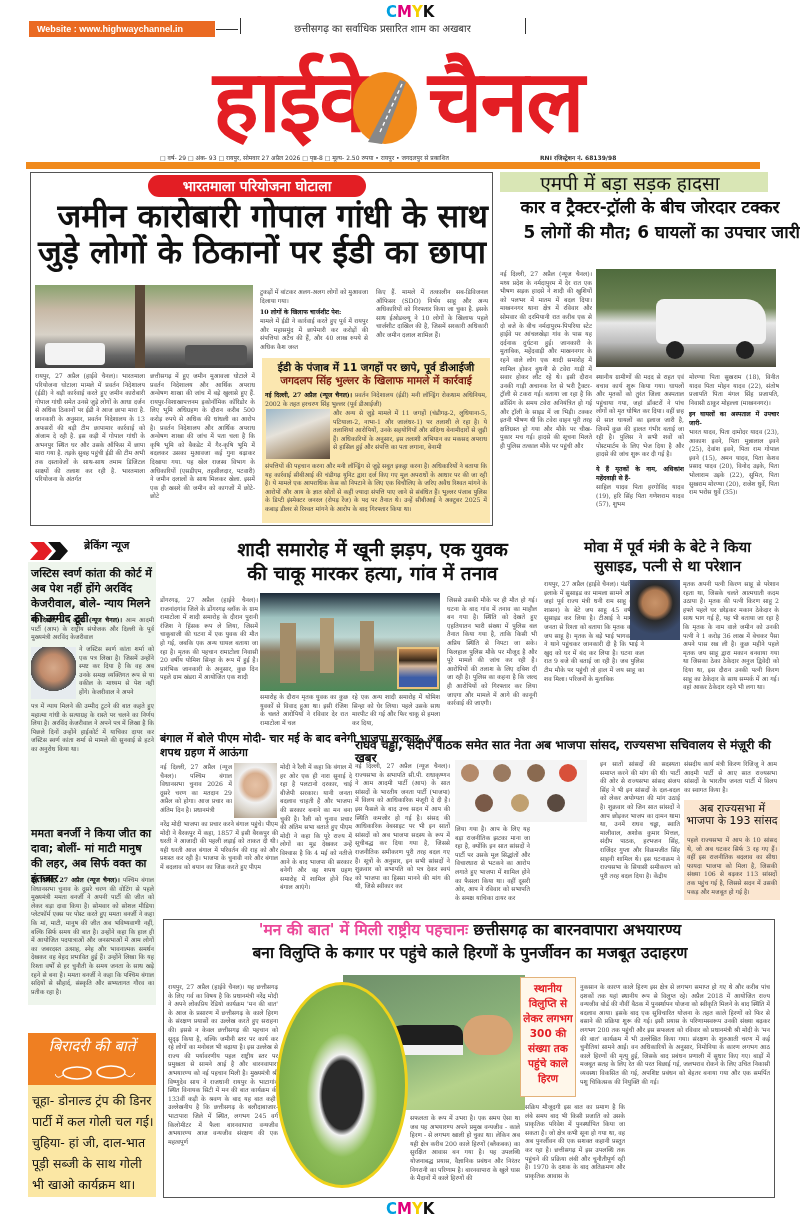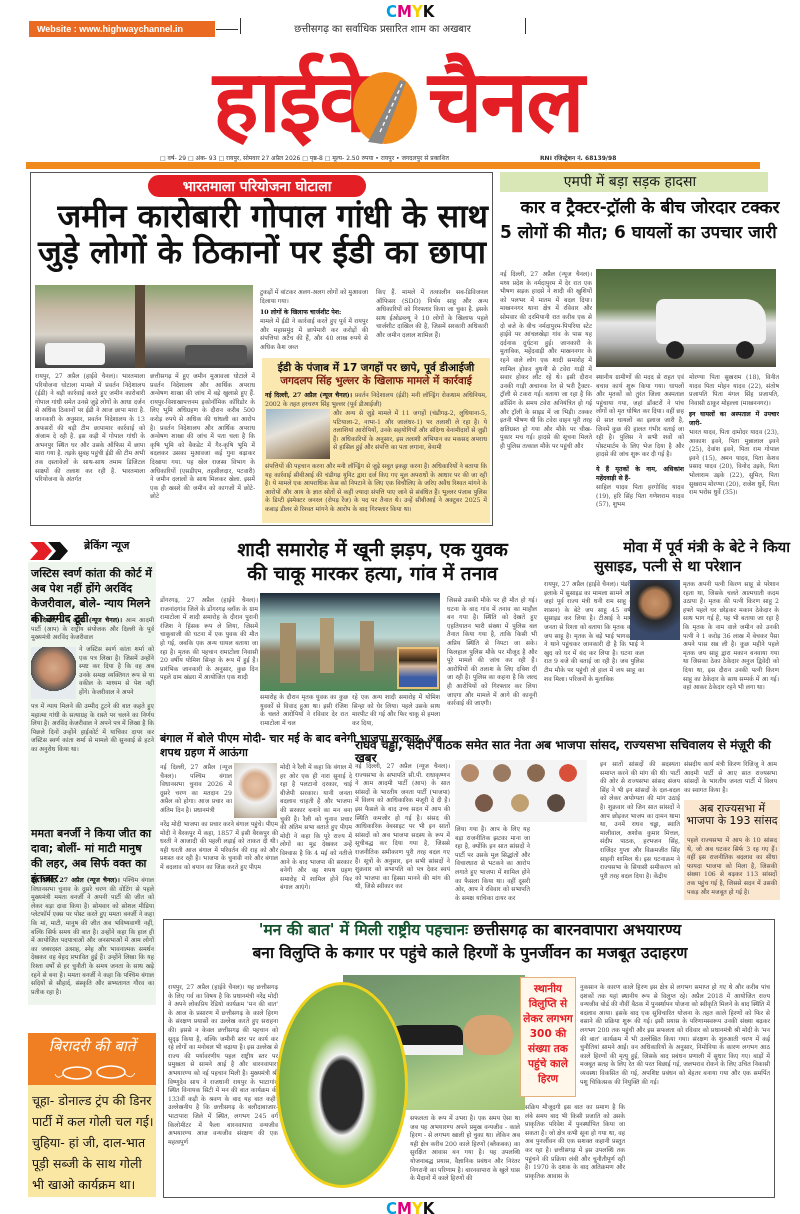--- a/index.html
+++ b/index.html
@@ -56,31 +56,31 @@
   <div style="position:absolute;left:100px;top:0;width:10px;height:83px;background:#5b4a3a"></div>
 </div>
 <div class="abs col" style="left:35px;top:372px;width:110px;height:145px">रायपुर, 27 अप्रैल (हाईवे चैनल)। भारतमाला परियोजना घोटाला मामले में प्रवर्तन निदेशालय (ईडी) ने बड़ी कार्रवाई करते हुए जमीन कारोबारी गोपाल गांधी समेत उनसे जुड़े लोगों के आधा दर्जन से अधिक ठिकानों पर ईडी ने आज छापा मारा है. जानकारी के अनुसार, प्रवर्तन निदेशालय के 13 अफसरों की बड़ी टीम छापामार कार्रवाई को अंजाम दे रही है. इस कड़ी में गोपाल गांधी के अभनपुर स्थित घर और उसके ऑफिस में छापा मारा गया है. तड़के सुबह पहुंची ईडी की टीम अभी तक दस्तावेजों के साथ-साथ तमाम डिजिटल साक्ष्यों की तलाश कर रही है. भारतमाला परियोजना के अंतर्गत</div>
 <div class="abs col" style="left:150px;top:372px;width:105px;height:145px">छत्तीसगढ़ में हुए जमीन मुआवजा घोटाले में प्रवर्तन निदेशालय और आर्थिक अपराध अन्वेषण शाखा की जांच में बड़े खुलासे हुए हैं. रायपुर-विशाखापत्तनम इकोनॉमिक कॉरिडोर के लिए भूमि अधिग्रहण के दौरान करीब 500 करोड़ रुपये से अधिक की धांधली का आरोप है। प्रवर्तन निदेशालय और आर्थिक अपराध अन्वेषण शाखा की जांच में पता चला है कि कृषि भूमि को बैकडेट में गैर-कृषि भूमि में बदलकर उसका मुआवजा कई गुना बढ़ाकर दिखाया गया. यह खेल राजस्व विभाग के अधिकारियों (एसडीएम, तहसीलदार, पटवारी) ने जमीन दलालों के साथ मिलकर खेला. इसमें एक ही खसरे की जमीन को कागजों में छोटे-छोटे</div>
 <div class="abs col" style="left:260px;top:288px;width:108px;height:20px">टुकड़ों में बांटकर अलग-अलग लोगों को मुआवजा दिलाया गया।</div>
 <div class="abs col" style="left:260px;top:308px;width:108px;height:9px;font-weight:bold;color:#111;text-align:left">10 लोगों के खिलाफ चार्जशीट पेश:</div>
 <div class="abs col" style="left:260px;top:317px;width:108px;height:36px">मामले में ईडी ने कार्रवाई करते हुए पूर्व में रायपुर और महासमुंद में छापेमारी कर करोड़ों की संपत्तियां अटैच की हैं, और 40 लाख रुपये से अधिक कैश जब्त</div>
 <div class="abs col" style="left:376px;top:288px;width:112px;height:66px">किए हैं. मामले में तत्कालीन सब-डिविजनल ऑफिसर (SDO) निर्भय साहू और अन्य अधिकारियों को गिरफ्तार किया जा चुका है. इसके साथ ईओडब्ल्यू ने 10 लोगों के खिलाफ पहले चार्जशीट दाखिल की है, जिसमें सरकारी अधिकारी और जमीन दलाल शामिल हैं।</div>
 
 <div class="abs" style="left:262px;top:358px;width:228px;height:165px;background:#fbe7b0"></div>
-<div class="abs hd" style="left:264px;top:362px;width:224px;font-size:10.5px;text-align:center">ईडी के पंजाब में 17 जगहों पर छापे, पूर्व डीआईजी</div>
+<div class="abs hd" style="left:264px;top:362px;width:224px;font-size:10.5px;text-align:center">ईडी के पंजाब में 11 जगहों पर छापे, पूर्व डीआईजी</div>
 <div class="abs hd" style="left:264px;top:375px;width:224px;font-size:10.5px;text-align:center;color:#7a1b10">जगदलप सिंह भुल्लर के खिलाफ मामले में कार्रवाई</div>
 <div class="abs col" style="left:265px;top:391px;width:222px;height:17px"><b>नई दिल्ली, 27 अप्रैल (न्यूज चैनल)।</b> <span>प्रवर्तन निदेशालय (ईडी) मनी लॉन्ड्रिंग रोकथाम अधिनियम, 2002 के तहत हरचरण सिंह भुल्लर (पूर्व डीआईजी)</span></div>
 <div class="abs photo" style="left:266px;top:409px;width:64px;height:50px;background:linear-gradient(160deg,#9db8c9 0%,#e6e2da 40%,#b7a58b 70%,#5b4a3a 100%)"></div>
 <div class="abs col" style="left:333px;top:409px;width:154px;height:52px">और अन्य से जुड़े मामले में 11 जगहों (चंडीगढ़-2, लुधियाना-5, पटियाला-2, नाभा-1 और जालंधर-1) पर तलाशी ले रहा है। ये तलाशियां आरोपियों, उनके सहयोगियों और संदिग्ध बेनामीदारों से जुड़ी हैं। अधिकारियों के अनुसार, इस तलाशी अभियान का मकसद अपराध से हासिल हुई और संपत्ति का पता लगाना, बेनामी</div>
 <div class="abs col" style="left:265px;top:462px;width:222px;height:60px">संपत्तियों की पहचान करना और मनी लॉन्ड्रिंग से जुड़े सबूत इकट्ठा करना है। अधिकारियों ने बताया कि यह कार्रवाई सीबीआई की चंडीगढ़ यूनिट द्वारा दर्ज किए गए मूल अपराधों के आधार पर की जा रही है। ये मामले एक आपराधिक केस को निपटाने के लिए एक बिचौलिए के जरिए अवैध रिश्वत मांगने के आरोपों और आय के ज्ञात स्रोतों से कहीं ज्यादा संपत्ति पाए जाने से संबंधित हैं। भुल्लर पंजाब पुलिस के डिप्टी इंस्पेक्टर जनरल (रोपड़ रेंज) के पद पर तैनात थे। उन्हें सीबीआई ने अक्टूबर 2025 में कबाड़ डीलर से रिश्वत मांगने के आरोप के बाद गिरफ्तार किया था।</div>
 
 <div class="abs" style="left:500px;top:172px;width:268px;height:20px;background:#d9e6b5"></div>
-<div class="abs hd" style="left:500px;top:174px;width:260px;font-size:14px;text-align:center;font-weight:normal">एमपी में बड़ा सड़क हादसा</div>
+<div class="abs hd" style="left:500px;top:174px;width:260px;font-size:19px;text-align:center;font-weight:normal">एमपी में बड़ा सड़क हादसा</div>
 <div class="abs hd" style="left:500px;top:199px;width:300px;font-size:17px;text-align:center">कार व ट्रैक्टर-ट्रॉली के बीच जोरदार टक्कर</div>
-<div class="abs hd" style="left:500px;top:224px;width:300px;font-size:17px;text-align:left">5 लोगों की मौत; 6 घायलों का उपचार जारी</div>
+<div class="abs hd" style="left:500px;top:224px;width:300px;font-size:17px;text-align:right">5 लोगों की मौत; 6 घायलों का उपचार जारी</div>
 <div class="abs col" style="left:500px;top:270px;width:92px;height:250px">नई दिल्ली, 27 अप्रैल (न्यूज चैनल)। मध्य प्रदेश के नर्मदापुरम में देर रात एक भीषण सड़क हादसे ने शादी की खुशियों को पलभर में मातम में बदल दिया। माखननगर थाना क्षेत्र में रविवार और सोमवार की दरमियानी रात करीब एक से दो बजे के बीच नर्मदापुरम-पिपरिया स्टेट हाईवे पर आंचलखेड़ा गांव के पास यह दर्दनाक दुर्घटना हुई। जानकारी के मुताबिक, महेंदवाड़ी और माखननगर के रहने वाले लोग एक शादी समारोह में शामिल होकर बुधनी से टवेरा गाड़ी में सवार होकर लौट रहे थे। इसी दौरान उनकी गाड़ी अचानक रेत से भरी ट्रैक्टर-ट्रॉली से टकरा गई। बताया जा रहा है कि क्रॉसिंग के समय टवेरा अनियंत्रित हो गई और ट्रॉली के साइड में जा भिड़ी। टक्कर इतनी भीषण थी कि टवेरा वाहन पूरी तरह क्षतिग्रस्त हो गया और मौके पर चीख-पुकार मच गई। हादसे की सूचना मिलते ही पुलिस तत्काल मौके पर पहुंची और</div>
 <div class="abs photo" style="left:596px;top:269px;width:180px;height:98px;background:linear-gradient(180deg,#4f6b3d 0%,#6f8556 40%,#e8e8e8 55%,#bcbcbc 75%,#4a4a3a 100%)">
   <div style="position:absolute;left:60px;top:30px;width:110px;height:45px;background:#f2f2f2;border-radius:8px 20px 6px 6px"></div>
   <div style="position:absolute;left:70px;top:72px;width:18px;height:18px;background:#222;border-radius:50%"></div>
   <div style="position:absolute;left:140px;top:72px;width:18px;height:18px;background:#222;border-radius:50%"></div>
 </div>
 <div class="abs col" style="left:596px;top:373px;width:88px;height:90px">स्थानीय ग्रामीणों की मदद से राहत एवं बचाव कार्य शुरू किया गया। घायलों और मृतकों को तुरंत जिला अस्पताल पहुंचाया गया, जहां डॉक्टरों ने पांच लोगों को मृत घोषित कर दिया। वहीं छह से सात घायलों का इलाज जारी है, जिनमें कुछ की हालत गंभीर बताई जा रही है। पुलिस ने सभी शवों को पोस्टमार्टम के लिए भेज दिया है और हादसे की जांच शुरू कर दी गई है।</div>
 <div class="abs col" style="left:596px;top:465px;width:88px;height:18px;font-weight:bold;color:#111">ये हैं मृतकों के नाम, अधिकांश महेंदवाड़ी से हैं-</div>
 <div class="abs col" style="left:596px;top:483px;width:88px;height:36px">साहिल यादव पिता हरगोविंद यादव (19), हरि सिंह पिता गणेशराम यादव (57), शुभम</div>
 <div class="abs col" style="left:689px;top:373px;width:90px;height:36px">मोरण्या पिता सुखराम (18), विनीत यादव पिता मोहन यादव (22), संतोष प्रजापति पिता मंगल सिंह प्रजापति, निवासी ठाकुर मोहल्ला (माखननगर)।</div>
@@ -122,21 +122,21 @@
 <div class="abs photo" style="left:260px;top:593px;width:180px;height:98px;background:linear-gradient(180deg,#1c2a38 0%,#9fc3c0 25%,#bcd6d2 45%,#8b7c62 60%,#4f8a5a 100%)">
   <div style="position:absolute;left:20px;top:30px;width:16px;height:60px;background:#a48d69"></div>
   <div style="position:absolute;left:60px;top:25px;width:14px;height:55px;background:#b09a74"></div>
   <div style="position:absolute;left:100px;top:28px;width:14px;height:50px;background:#a38d6a"></div>
 </div>
 <div class="abs photo" style="left:397px;top:647px;width:42px;height:42px;border:2px solid #e9c27a;background:linear-gradient(180deg,#c48a52 0%,#3a2a1a 30%,#d8b89a 45%,#3c5da8 75%)"></div>
 <div class="abs col" style="left:260px;top:693px;width:88px;height:33px">समारोह के दौरान मृतक युवक का कुछ युवकों से विवाद हुआ था। इसी रंजिश के चलते आरोपियों ने रविवार देर रात रामाटोला में चल</div>
 <div class="abs col" style="left:352px;top:693px;width:88px;height:33px">रहे एक अन्य शादी समारोह में योमिश सिन्हा को घेर लिया। पहले उसके साथ मारपीट की गई और फिर चाकू से हमला कर दिया,</div>
 <div class="abs col" style="left:447px;top:596px;width:90px;height:130px">जिससे उसकी मौके पर ही मौत हो गई। घटना के बाद गांव में तनाव का माहौल बन गया है। स्थिति को देखते हुए एहतियातन भारी संख्या में पुलिस बल तैनात किया गया है, ताकि किसी भी अप्रिय स्थिति से निपटा जा सके। फिलहाल पुलिस मौके पर मौजूद है और पूरे मामले की जांच कर रही है। आरोपियों की तलाश के लिए दबिश दी जा रही है। पुलिस का कहना है कि जल्द ही आरोपियों को गिरफ्तार कर लिया जाएगा और मामले में आगे की कानूनी कार्रवाई की जाएगी।</div>
 
-<div class="abs hd" style="left:545px;top:540px;width:245px;font-size:14.5px;text-align:right">मोवा में पूर्व मंत्री के बेटे ने किया</div>
+<div class="abs hd" style="left:545px;top:540px;width:245px;font-size:14.5px;text-align:center">मोवा में पूर्व मंत्री के बेटे ने किया</div>
 <div class="abs hd" style="left:545px;top:559px;width:245px;font-size:14.5px;text-align:center">सुसाइड, पत्नी से था परेशान</div>
 <div class="abs col" style="left:544px;top:580px;width:100px;height:145px">रायपुर, 27 अप्रैल (हाईवे चैनल)। पंडरी थाना इलाके में सुसाइड का मामला सामने आया है। जहां पूर्व राज्य मंत्री धनी राम साहू (एमपी शासन) के बेटे जय साहू 45 वर्षीय ने सुसाइड कर लिया है। टीआई ने मामले में जनता से रिश्ता को बताया कि मृतक का नाम जय साहू है। मृतक के बड़े भाई भागवत साहू ने थाने पहुंचकर जानकारी दी है कि भाई ने खुद को घर में बंद कर लिया है। घटना कल रात 9 बजे की बताई जा रही है। जब पुलिस टीम मौके पर पहुंची तो हाल में जय साहू का शव मिला। परिजनों के मुताबिक</div>
 <div class="abs photo" style="left:630px;top:580px;width:50px;height:60px;background:radial-gradient(circle at 50% 38%,#c9946a 0%,#b07a52 28%,#2a2a2a 40%,#3a4a6a 70%)"></div>
 <div class="abs col" style="left:683px;top:580px;width:96px;height:145px">मृतक अपनी पत्नी किरण साहू से परेशान रहता था, जिसके चलते आत्मघाती कदम उठाया है। मृतक की पत्नी किरण साहू 2 हफ्ते पहले घर छोड़कर मकान ठेकेदार के साथ भाग गई है, यह भी बताया जा रहा है कि मृतक के नाम वाले जमीन को उनकी पत्नी ने 1 करोड़ 36 लाख में बेचकर पैसा अपने पास रख ली है। कुछ महीने पहले मृतक जय साहू द्वारा मकान बनवाया गया था जिसका ठेका ठेकेदार अनुज द्विवेदी को दिया था, इस दौरान उनकी पत्नी किरण साहू का ठेकेदार के साथ सम्पर्क में आ गई। वहां आकर ठेकेदार रहने भी लगा था।</div>
 
 <div class="abs hd" style="left:160px;top:732px;width:300px;font-size:11px;line-height:14px;font-weight:normal;font-weight:bold">बंगाल में बोले पीएम मोदी- चार मई के बाद बनेगी भाजपा सरकार, अब शपथ ग्रहण में आऊंगा</div>
 <div class="abs col" style="left:160px;top:763px;width:72px;height:55px">नई दिल्ली, 27 अप्रैल (न्यूज चैनल)। पश्चिम बंगाल विधानसभा चुनाव 2026 में दूसरे चरण का मतदान 29 अप्रैल को होगा। आज प्रचार का अंतिम दिन है। प्रधानमंत्री</div>
 <div class="abs photo" style="left:234px;top:763px;width:43px;height:55px;background:radial-gradient(circle at 50% 40%,#e6c2a6 0%,#d8ae8e 30%,#f0f0f0 45%,#d8d2c8 70%,#a89680 100%)"></div>
 <div class="abs col" style="left:160px;top:820px;width:118px;height:80px">नरेंद्र मोदी भाजपा का प्रचार करने बंगाल पहुंचे। पीएम मोदी ने बैरकपुर में कहा, 1857 में इसी बैरकपुर की धरती ने आजादी की पहली लड़ाई को ताकत दी थी। यही धरती आज बंगाल में परिवर्तन की राह को और प्रशस्त कर रही है। भाजपा के चुनावी नारे और बंगाल में बदलाव को बयान का जिक्र करते हुए पीएम</div>
 <div class="abs col" style="left:280px;top:763px;width:72px;height:137px">मोदी ने रैली में कहा कि बंगाल में हर ओर एक ही नारा सुनाई दे रहा है पलटानो दरकार, चाई बीजेपी सरकार। यानी जनता बदलाव चाहती है और भाजपा की सरकार बनाने का मन बना चुकी है। रैली को चुनाव प्रचार की अंतिम सभा बताते हुए पीएम मोदी ने कहा कि पूरे राज्य में लोगों का मूड देखकर उन्हें विश्वास है कि 4 मई को नतीजे आने के बाद भाजपा की सरकार बनेगी और वह शपथ ग्रहण समारोह में शामिल होने फिर बंगाल आएंगे।</div>
@@ -153,21 +153,21 @@
   <div style="position:absolute;left:92px;top:34px;width:18px;height:18px;border-radius:50%;background:#5a4a40"></div>
 </div>
 <div class="abs col" style="left:455px;top:825px;width:75px;height:75px">लिया गया है। आप के लिए यह बड़ा राजनीतिक झटका माना जा रहा है, क्योंकि इन सात सांसदों ने पार्टी पर उसके मूल सिद्धांतों और विचारधारा से भटकने का आरोप लगाते हुए भाजपा में शामिल होने का फैसला किया था। वहीं दूसरी ओर, आप ने रविवार को सभापति के समक्ष याचिका दायर कर</div>
 <div class="abs col" style="left:600px;top:760px;width:80px;height:140px">इन सातों सांसदों की सदस्यता समाप्त करने की मांग की थी। पार्टी की ओर से राज्यसभा सांसद संजय सिंह ने भी इन सांसदों के दल-बदल को लेकर अयोग्यता की मांग उठाई है। शुक्रवार को जिन सात सांसदों ने आप छोड़कर भाजप का दामन थामा था, उनमें राघव चड्ढा, स्वाति मालीवाल, अशोक कुमार मित्तल, संदीप पाठक, हरभजन सिंह, राजिंदर गुप्ता और विक्रमजीत सिंह साहनी शामिल थे। इस घटनाक्रम ने राज्यसभा के सियासी समीकरण को पूरी तरह बदल दिया है। केंद्रीय</div>
 <div class="abs col" style="left:684px;top:760px;width:93px;height:36px">संसदीय कार्य मंत्री किरण रिजिजू ने आम आदमी पार्टी से आए सात राज्यसभा सांसदों के भारतीय जनता पार्टी में विलय का स्वागत किया है।</div>
 <div class="abs" style="left:684px;top:800px;width:96px;height:100px;background:#fbe6d0"></div>
 <div class="abs hd" style="left:686px;top:803px;width:92px;font-size:11px;text-align:center;font-weight:normal">अब राज्यसभा में भाजपा के 193 सांसद</div>
 <div class="abs col" style="left:687px;top:836px;width:90px;height:62px">पहले राज्यसभा में आप के 10 सांसद थे, जो अब घटकर सिर्फ 3 रह गए हैं। वहीं इस राजनीतिक बदलाव का सीधा फायदा भाजपा को मिला है, जिसकी संख्या 106 से बढ़कर 113 सांसदों तक पहुंच गई है, जिससे सदन में उसकी पकड़ और मजबूत हो गई है।</div>
 
 <div class="abs box" style="left:163px;top:919px;width:612px;height:279px"></div>
-<div class="abs hd" style="left:170px;top:922px;width:600px;font-size:15.5px;text-align:center"><span style="color:#14532d">'मन की बात' में मिली राष्ट्रीय पहचानः</span> <span>छत्तीसगढ़ का बारनवापारा अभयारण्य</span></div>
+<div class="abs hd" style="left:170px;top:922px;width:600px;font-size:15.5px;text-align:center"><span style="color:#ec4899">'मन की बात' में मिली राष्ट्रीय पहचानः</span> <span>छत्तीसगढ़ का बारनवापारा अभयारण्य</span></div>
 <div class="abs hd" style="left:170px;top:945px;width:600px;font-size:15.5px;text-align:center">बना विलुप्ति के कगार पर पहुंचे काले हिरणों के पुनर्जीवन का मजबूत उदाहरण</div>
 <div class="abs col" style="left:168px;top:983px;width:110px;height:212px">रायपुर, 27 अप्रैल (हाईवे चैनल)। यह छत्तीसगढ़ के लिए गर्व का विषय है कि प्रधानमंत्री नरेंद्र मोदी ने अपने लोकप्रिय रेडियो कार्यक्रम 'मन की बात' के आज के प्रसारण में छत्तीसगढ़ के काले हिरण के संरक्षण प्रयासों का उल्लेख करते हुए सराहना की। इससे न केवल छत्तीसगढ़ की पहचान को सुदृढ़ किया है, बल्कि जमीनी स्तर पर कार्य कर रहे लोगों का मनोबल भी बढ़ाया है। इस उल्लेख से राज्य की पर्यावरणीय पहल राष्ट्रीय स्तर पर प्रमुखता से सामने आई है और बारनवापारा अभयारण्य को नई पहचान मिली है। मुख्यमंत्री श्री विष्णुदेव साय ने राजधानी रायपुर के भाटागांव स्थित विनायक सिटी में मन की बात कार्यक्रम की 133वीं कड़ी के श्रवण के बाद यह बात कही। उल्लेखनीय है कि छत्तीसगढ़ के बलौदाबाजार-भाटापारा जिले में स्थित, लगभग 245 वर्ग किलोमीटर में फैला बारनवापारा वन्यजीव अभयारण्य आज वन्यजीव संरक्षण की एक महत्वपूर्ण</div>
 <div class="abs photo" style="left:343px;top:975px;width:182px;height:135px;background:linear-gradient(160deg,#6f8f6a 0%,#8ab27a 50%,#b5d28a 75%,#a6c47a 100%)">
   <div style="position:absolute;left:40px;top:50px;width:80px;height:30px;background:#1f1f1f;border-radius:30px 14px 14px 14px"></div>
   <div style="position:absolute;left:40px;top:70px;width:80px;height:10px;background:#f2f2f2"></div>
   <div style="position:absolute;left:120px;top:40px;width:50px;height:40px;background:#d7a474;border-radius:20px"></div>
 </div>
 <div class="abs photo" style="left:276px;top:982px;width:132px;height:206px;border-radius:50%;border:3px solid #f0d21a;background:radial-gradient(ellipse at 50% 55%,#2a2a2a 0%,#2a2a2a 22%,#f2f2f2 26%,#8fbf5a 40%,#6e9e3e 100%)"></div>
 <div class="abs" style="left:520px;top:977px;width:56px;height:120px;background:#fff7ea;border:1px solid #e3b27a"></div>
 <div class="abs hd" style="left:522px;top:981px;width:52px;font-size:10.5px;line-height:15px;color:#e31e24;text-align:center">स्थानीय विलुप्ति से लेकर लगभग 300 की संख्या तक पहुंचे काले हिरण</div>

